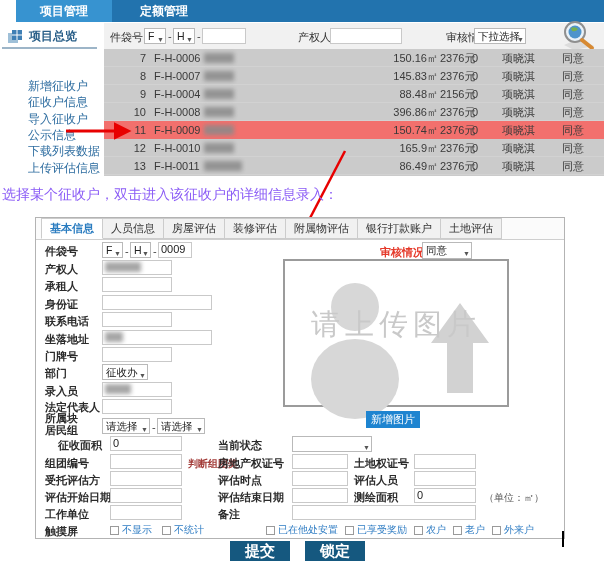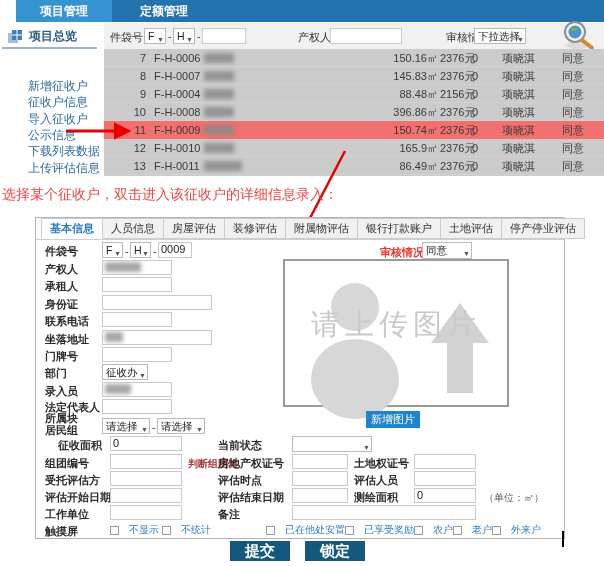--- a/index.html
+++ b/index.html
@@ -29,39 +29,39 @@
   .trow span{position:absolute;line-height:18px;white-space:nowrap;}
   .num{left:18px;width:24px;text-align:right;}
   .code{left:50px;}
   .nameblob{left:100px;top:4px;width:30px;height:10px;background:#8a8a8a;filter:blur(2px);opacity:.85;}
   .area{left:272px;width:62px;text-align:right;}
   .price{left:336px;}
   .zero{left:368px;}
   .reviewer{left:398px;}
   .status{left:458px;}
   
-  .instr{position:absolute;left:2px;top:186px;font-size:14px;color:#ef4444;white-space:nowrap;}
+  .instr{position:absolute;left:2px;top:186px;font-size:14px;color:#8b5cf6;white-space:nowrap;}
   
   .panel{position:absolute;left:35px;top:217px;width:530px;height:322px;border:1px solid #b3b3b3;background:#fff;}
   .tabs{position:absolute;left:36px;top:218px;width:528px;height:22px;display:flex;align-items:flex-end;
         background:#fbfbfb;border-bottom:1px solid #cfcfcf;padding-left:5px;}
   .tab{font-size:11px;line-height:19px;height:21px;padding:0 8px;border:1px solid #ccc;border-left-width:0;
        background:#f1f1f1;color:#333;white-space:nowrap;cursor:default;}
   .tab.first{border-left-width:1px;}
   .tab.active{background:#fff;color:#2a7cc0;font-weight:bold;border-bottom-color:#fff;}
   .lbl{position:absolute;font-size:11px;font-weight:bold;color:#2b2b2b;white-space:nowrap;line-height:13px;}
   .lbl.red{color:#e5392a;}
   .inp{position:absolute;height:15px;background:#fff;border:1px solid #c9c9c9;font-size:11px;
        line-height:13px;color:#222;padding-left:2px;overflow:hidden;white-space:nowrap;}
   .sel{position:absolute;height:16px;background:#fff;border:1px solid #b9b9b9;font-size:10.5px;
        line-height:14px;color:#222;padding:0 12px 0 3px;overflow:hidden;white-space:nowrap;}
   .sel::after{content:"▼";position:absolute;right:1px;top:4px;font-size:7px;color:#555;}
   .dash{position:absolute;font-size:11px;color:#444;}
   .blob{display:inline-block;height:10px;background:#909090;filter:blur(2px);opacity:.8;margin-top:1px;}
-  .cb{position:absolute;display:flex;align-items:center;gap:10px;font-size:10px;color:#2e7cc3;white-space:nowrap;}
+  .cb{position:absolute;display:flex;align-items:center;gap:3px;font-size:10px;color:#2e7cc3;white-space:nowrap;}
   .cb i{width:9px;height:9px;border:1px solid #9a9a9a;background:#fff;display:inline-block;flex:none;}
   .link{position:absolute;font-size:11px;font-weight:bold;color:#a33c39;white-space:nowrap;}
   .unit{position:absolute;font-size:10px;color:#555;white-space:nowrap;}
   .upload-box{position:absolute;left:283px;top:259px;width:226px;height:148px;border:2px solid #9b9b9b;background:#fff;}
   .watermark{position:absolute;left:0;top:44px;width:100%;text-align:center;font-size:29px;
              letter-spacing:5px;color:#c9c9c9;}
   .btn{position:absolute;display:flex;align-items:center;justify-content:center;color:#fff;
        font-size:15px;cursor:default;}
   .btn.addimg{background:#1e84d0;font-size:11px;}
   .btn.dark{background:#15587f;font-weight:bold;}
@@ -202,21 +202,20 @@
 
   <div class="panel"></div>
   <div class="tabs">
     <div class="tab first active">基本信息</div>
     <div class="tab">人员信息</div>
     <div class="tab">房屋评估</div>
     <div class="tab">装修评估</div>
     <div class="tab">附属物评估</div>
     <div class="tab">银行打款账户</div>
     <div class="tab">土地评估</div>
-    <div class="tab">停产停业评估</div>
   </div>
 
   <div class="lbl" style="left:45px;top:245px;">件袋号</div>
   <div class="sel" style="left:102px;top:242px;width:21px;"><span>F</span></div>
   <div class="dash" style="left:125px;top:245px;">-</div>
   <div class="sel" style="left:130px;top:242px;width:21px;"><span>H</span></div>
   <div class="dash" style="left:153px;top:245px;">-</div>
   <div class="inp" style="left:158px;top:242px;width:34px;height:16px;"><span>0009</span></div>
 
   <div class="lbl" style="left:45px;top:263px;">产权人</div>

